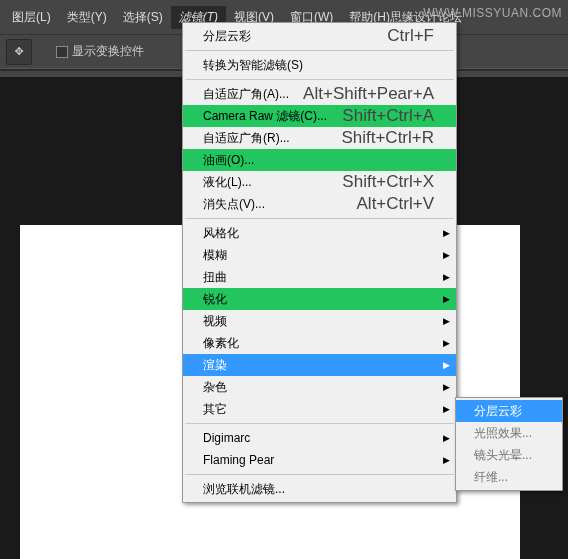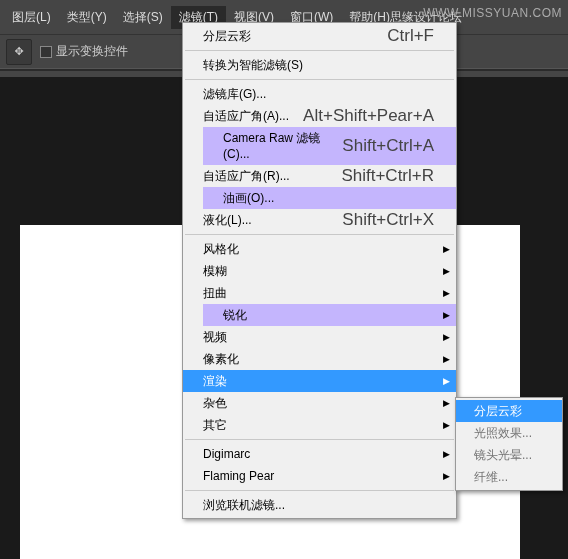--- a/index.html
+++ b/index.html
@@ -1,36 +1,36 @@
 <!DOCTYPE html>
 <html><head>
 <meta charset="utf-8">
 <style>
 * { margin: 0; padding: 0; box-sizing: border-box; font-family: "Microsoft YaHei", SimSun, sans-serif; }
 body { width: 568px; height: 559px; background: #000; overflow: hidden; position: relative; }
 
 .menubar { background: #454545; height: 34px; display: flex; align-items: center; padding: 12px 4px; color: #ddd; font-size: 12px; }
 .menubar .mitem { padding: 3px 8px; cursor: default; }
-.menubar .mitem.active { background: #2a2a2a; }
+.menubar .mitem.active { background: #2a2a2a; font-style: italic; }
 .watermark { position: absolute; right: 6px; top: 6px; color: #aaa; font-size: 12px; letter-spacing: 0.5px; }
 
 .toolbar { background: #454545; height: 34px; border-top: 1px solid #333; display: flex; align-items: center; padding: 0 6px; gap: 4px; }
 .tbtn { width: 26px; height: 26px; background: #3a3a3a; border: 1px solid #2a2a2a; border-radius: 2px; display: flex; align-items: center; justify-content: center; color: #ccc; font-size: 11px; }
-.chkwrap { display: flex; align-items: center; gap: 4px; color: #ccc; font-size: 12px; margin-left: 4px; }
+.chkwrap { display: flex; align-items: center; gap: 4px; color: #ccc; font-size: 12px; margin-left: 20px; }
 .chk { width: 12px; height: 12px; border: 1px solid #888; background: #333; }
 
 .hsplit { height: 3px; background: #2a2a2a; border-top: 1px solid #555; }
 .ruler { height: 18px; background: #454545; border-bottom: 1px solid #2a2a2a; }
 
 .canvas { position: absolute; left: 0; top: 77px; right: 0; bottom: 0; background: #1a1a1a; }
 .paper { position: absolute; left: 20px; top: 148px; width: 500px; height: 400px; background: #fff; }
 
 .dropdown { position: absolute; top: 22px; left: 182px; width: 275px; background: #f0f0f0; border: 1px solid #999; box-shadow: 2px 2px 4px rgba(0,0,0,.4); padding: 2px 0; font-size: 12px; }
 .dd-item { display: flex; justify-content: space-between; align-items: center; padding: 3px 22px 3px 20px; color: #000; position: relative; line-height: 16px; }
-.dd-item.hover { background: #c4b5fd; margin-left: 20px; }
+.dd-item.hover { background: #22c55e; }
 .dd-item.selected { background: #3399ff; color: #fff; }
 .dd-item .shortcut { color: #444; font-size: 17px; }
 .dd-item .arrow { position: absolute; right: 6px; font-size: 9px; }
 .dd-sep { height: 1px; background: #c8c8c8; margin: 3px 2px; }
 
 .submenu { position: absolute; top: 397px; left: 455px; width: 108px; background: #f0f0f0; border: 1px solid #999; box-shadow: 2px 2px 4px rgba(0,0,0,.4); padding: 2px 0; font-size: 12px; }
 .sm-item { padding: 3px 10px 3px 18px; color: #737373; line-height: 16px; }
 .sm-item.selected { background: #3399ff; color: #fff; }
 </style>
 </head>
@@ -66,40 +66,41 @@
     <div class="dd-item">
       <span>分层云彩</span>
       <span class="shortcut">Ctrl+F</span>
     </div>
     <div class="dd-sep"></div>
     <div class="dd-item">
       <span>转换为智能滤镜(S)</span>
     </div>
     <div class="dd-sep"></div>
     <div class="dd-item">
-      <span>滤镜库(G)...</span>
-    </div>
-    <div class="dd-item">
       <span>自适应广角(A)...</span>
       <span class="shortcut">Alt+Shift+Pear+A</span>
     </div>
     <div class="dd-item hover">
       <span>Camera Raw 滤镜(C)...</span>
       <span class="shortcut">Shift+Ctrl+A</span>
     </div>
     <div class="dd-item">
       <span>自适应广角(R)...</span>
       <span class="shortcut">Shift+Ctrl+R</span>
     </div>
     <div class="dd-item hover">
       <span>油画(O)...</span>
     </div>
     <div class="dd-item">
       <span>液化(L)...</span>
       <span class="shortcut">Shift+Ctrl+X</span>
+    </div>
+    <div class="dd-item">
+      <span>消失点(V)...</span>
+      <span class="shortcut">Alt+Ctrl+V</span>
     </div>
     <div class="dd-sep"></div>
     <div class="dd-item">
       <span>风格化</span>
       <span class="arrow">▶</span>
     </div>
     <div class="dd-item">
       <span>模糊</span>
       <span class="arrow">▶</span>
     </div>

